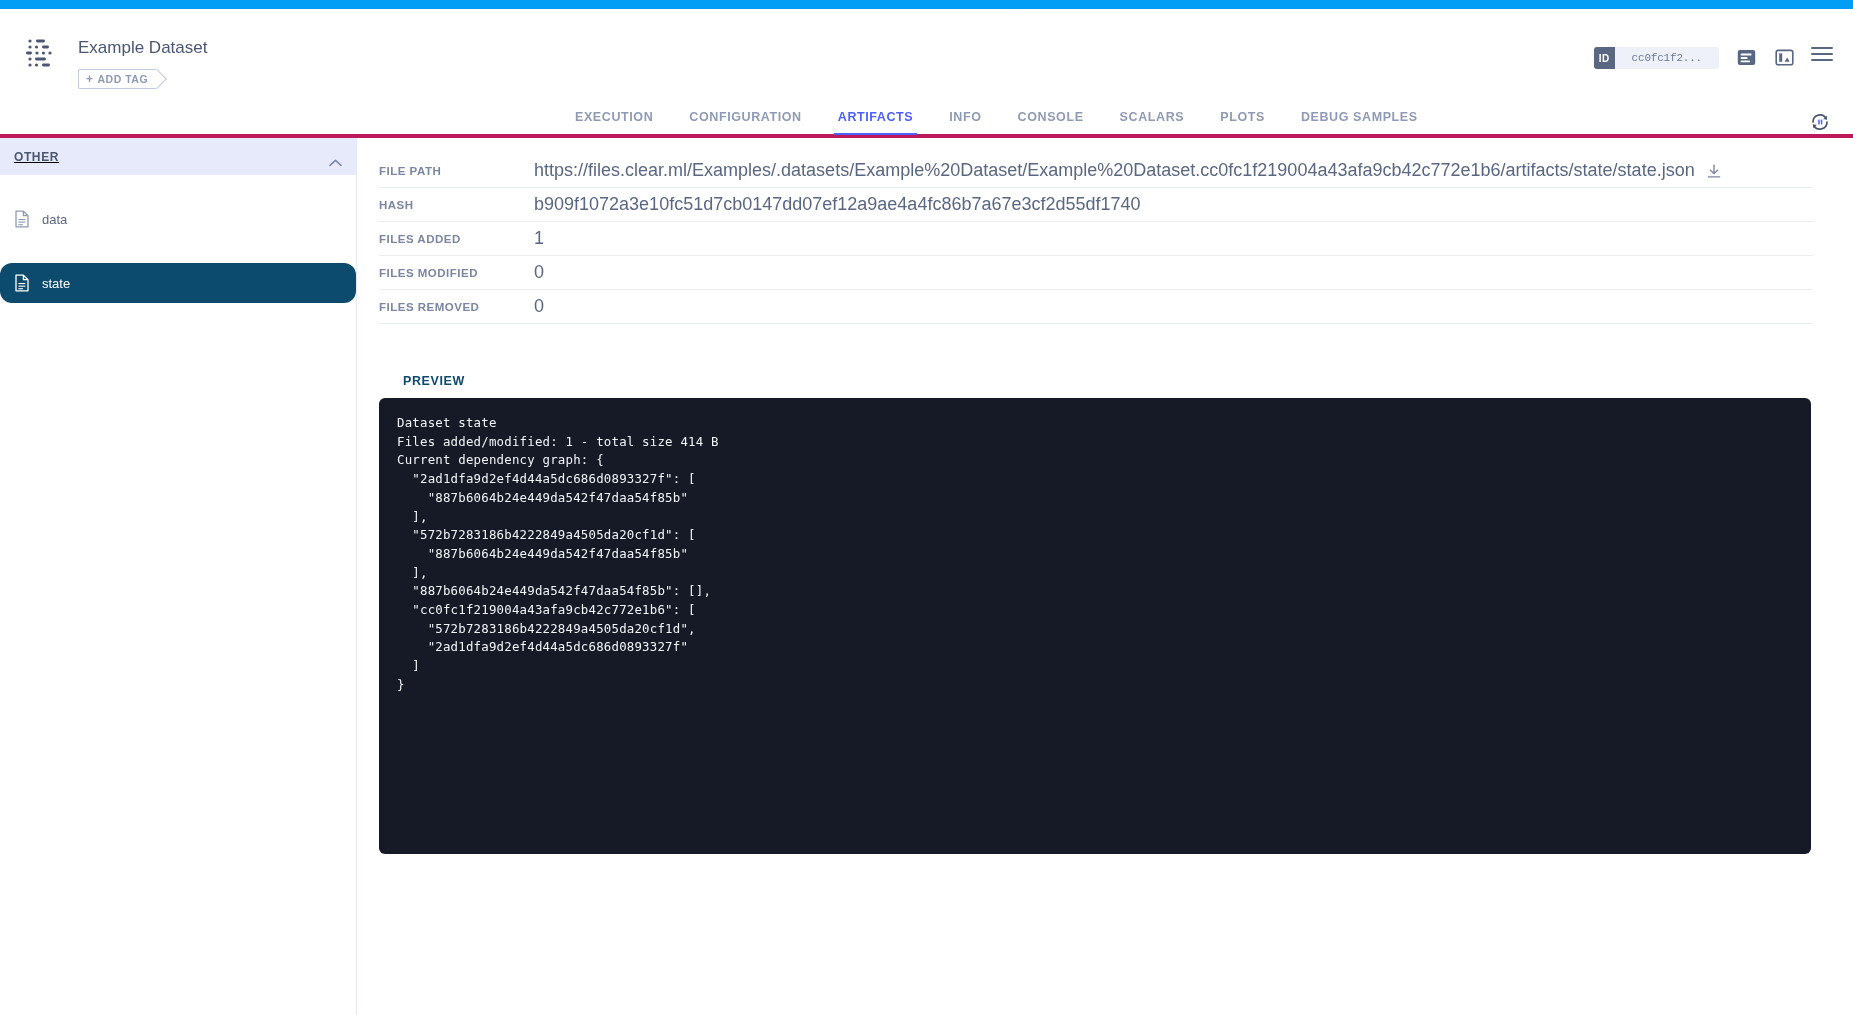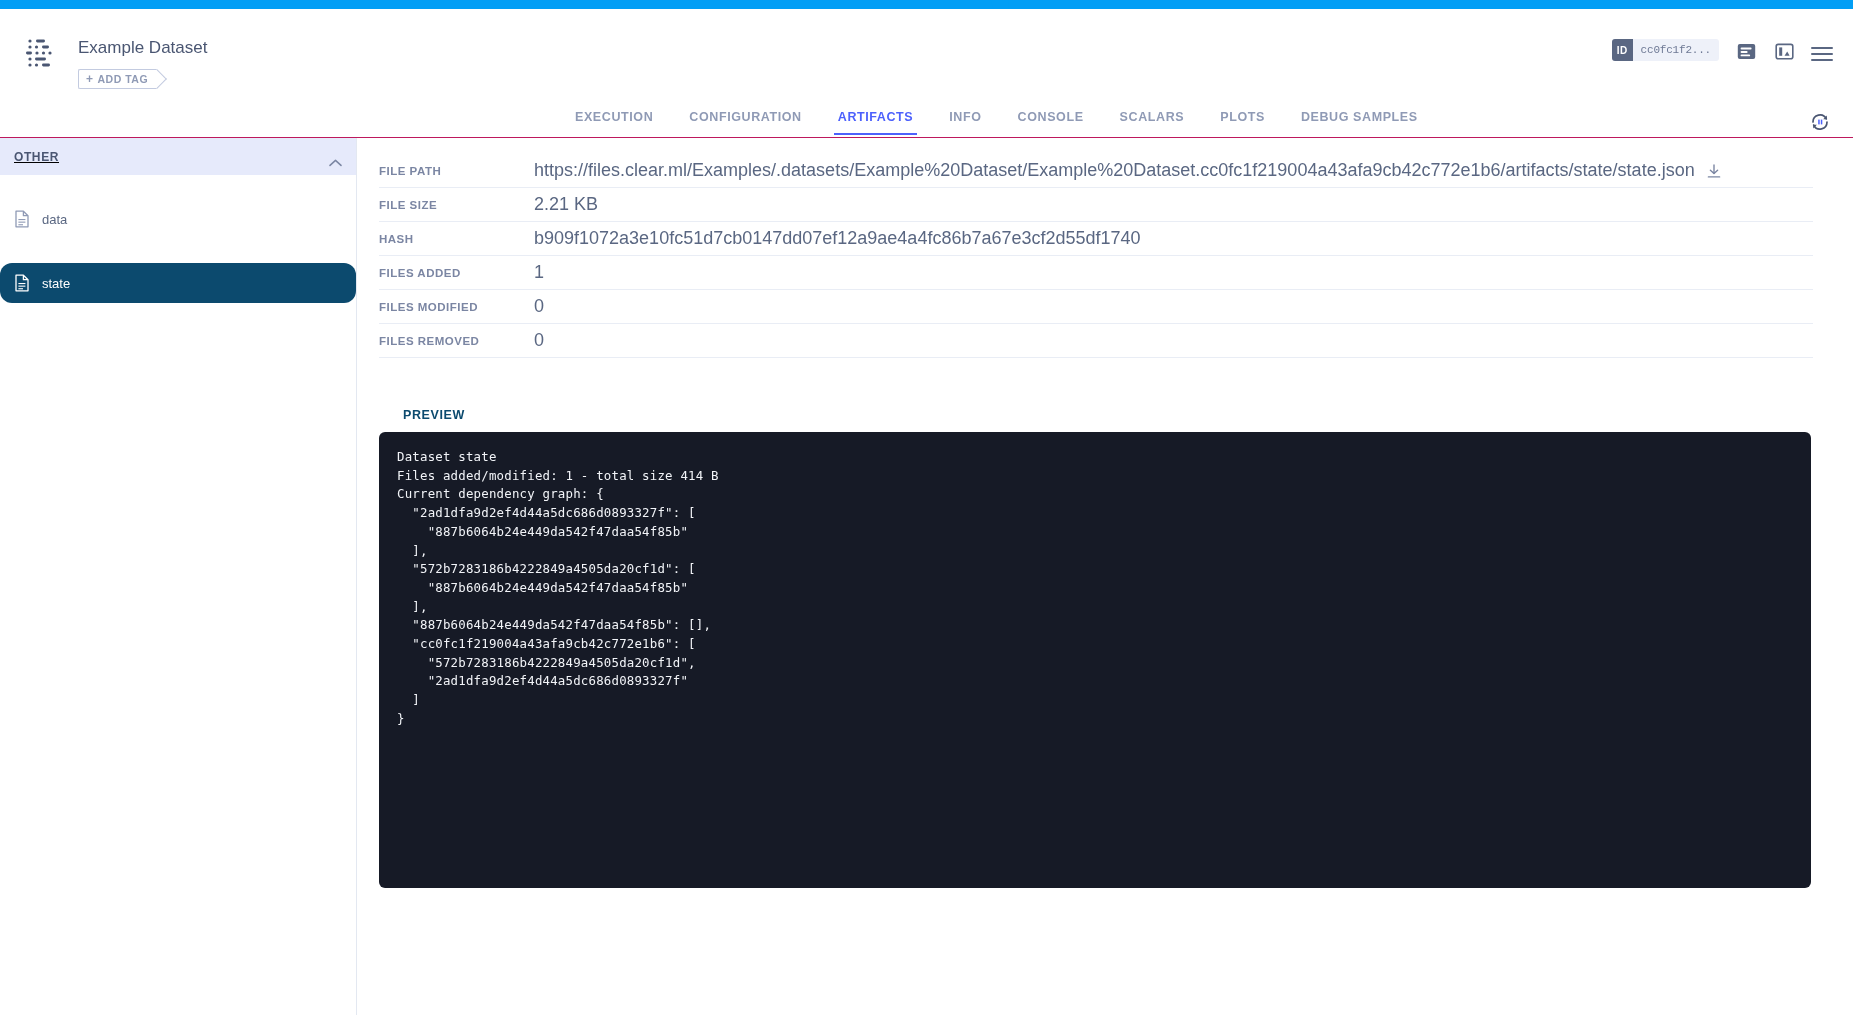--- a/index.html
+++ b/index.html
@@ -95,23 +95,23 @@
     border-top: 1px solid #c3cbe0;
     border-right: 1px solid #c3cbe0;
     transform: rotate(45deg);
   }
   .add-tag .plus { margin-right: 4px; font-size: 12px; font-weight: bold; }
 
   
   .header-right {
     position: absolute;
     right: 20px;
-    top: 30px;
-    display: flex;
-    align-items: flex-end;
+    top: 38px;
+    display: flex;
+    align-items: flex-start;
     gap: 16px;
   }
   .id-pill {
     display: flex;
     align-items: center;
     height: 22px;
     background: #eef1f9;
     border-radius: 3px;
     overflow: hidden;
     font-size: 11.5px;
@@ -121,42 +121,42 @@
     color: #ffffff;
     font-weight: bold;
     font-size: 10px;
     padding: 0 5px;
     height: 22px;
     display: flex;
     align-items: center;
     letter-spacing: 0.4px;
   }
   .id-pill .id-text {
-    padding: 0 8px;
+    padding: 0 17px;
     color: #6d7894;
     font-family: "Liberation Mono", monospace;
     font-size: 11px;
     letter-spacing: -0.2px;
   }
   .hdr-icon {
     width: 22px; height: 20px;
     display: flex; align-items: center; justify-content: center;
     cursor: pointer;
   }
   .burger { display: flex; flex-direction: column; gap: 4px; width: 22px; cursor: pointer; }
   .burger i { display: block; height: 2px; background: #5a6782; border-radius: 1px; }
 
   
   .tabs-bar {
     position: absolute;
     top: 105px; left: 0;
     width: 1853px;
     height: 33px;
     background: #ffffff;
-    border-bottom: 1px solid #be185d;
+    border-bottom: 4px solid #be185d;
     text-align: center;
   }
   .tabs {
     position: absolute;
     left: 557px;
     top: 0;
     display: flex;
     align-items: flex-start;
     gap: 0px;
   }
@@ -443,24 +443,20 @@
         <span class="dl-ico">
           <svg width="14" height="15" viewBox="0 0 14 15">
             <path d="M7 1 v8.2" stroke="#7b86a3" stroke-width="1.4" stroke-linecap="round" fill="none"></path>
             <path d="M3.4 6.2 L7 9.6 L10.6 6.2" stroke="#7b86a3" stroke-width="1.4" fill="none" stroke-linecap="round" stroke-linejoin="round"></path>
             <path d="M1.4 12.9 h11.2" stroke="#7b86a3" stroke-width="1.4" stroke-linecap="round" fill="none"></path>
           </svg>
         </span>
       </span>
     </div>
 
-    <div class="drow">
-      <span class="dlabel">FILE SIZE</span>
-      <span class="dvalue">2.21 KB</span>
-    </div>
 
     <div class="drow">
       <span class="dlabel">HASH</span>
       <span class="dvalue">b909f1072a3e10fc51d7cb0147dd07ef12a9ae4a4fc86b7a67e3cf2d55df1740</span>
     </div>
 
     <div class="drow">
       <span class="dlabel">FILES ADDED</span>
       <span class="dvalue">1</span>
     </div>

